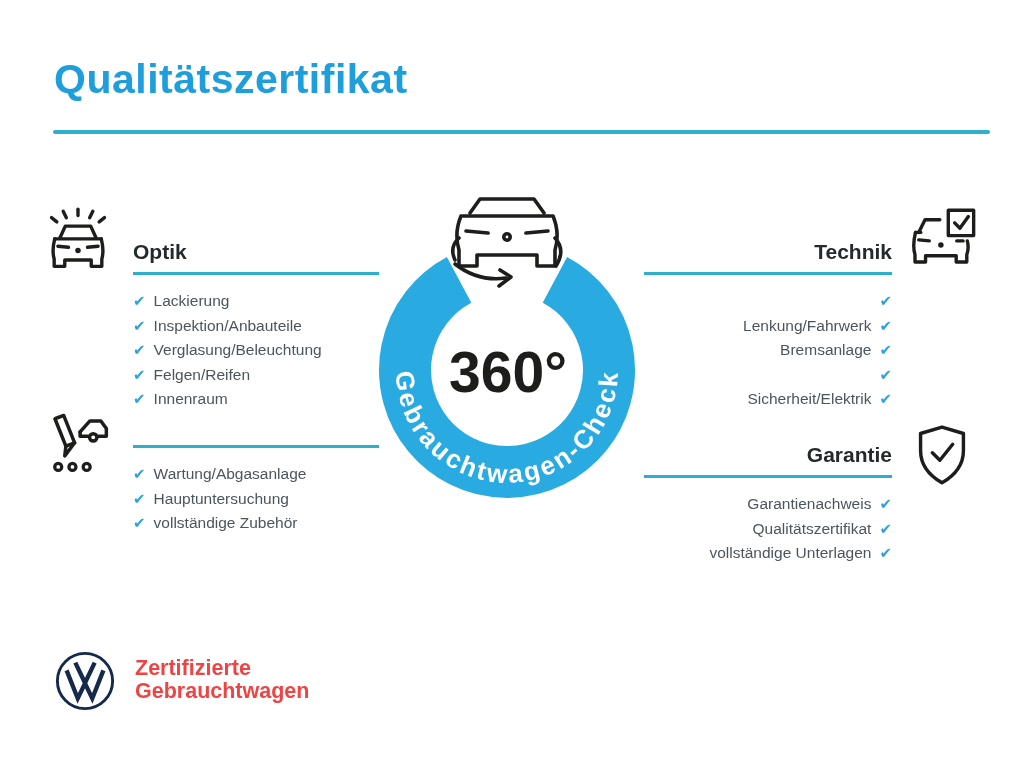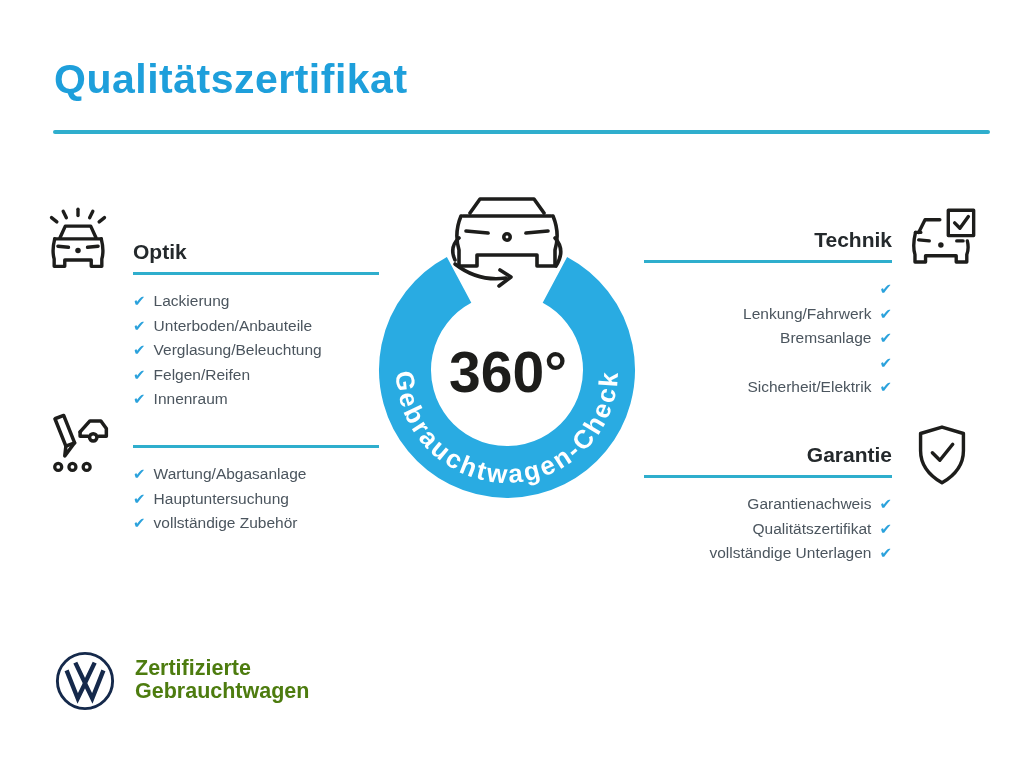--- a/index.html
+++ b/index.html
@@ -24,28 +24,28 @@
   .item{display:flex;align-items:center;height:24.5px;font-size:15.5px;color:#4b555e;}
   .left .item{justify-content:flex-start;}
   .right{text-align:right;}
   .right .item{justify-content:flex-end;}
   .check{color:#2BA2DC;font-size:15px;font-weight:bold;font-family:"DejaVu Sans", sans-serif;}
   .left .check{margin-right:8px;}
   .right .check{margin-left:8px;}
 
   #section-optik{left:133px;top:240px;}
   #section-wartung{left:133px;top:437px;}
-  #section-technik{left:542px;top:228px;}
+  #section-technik{left:542px;top:240px;}
   #section-garantie{left:542px;top:443px;}
 
   svg{display:block;}
   .icon-stroke{fill:none;stroke:#1d1d1b;stroke-linecap:round;stroke-linejoin:round;}
 
   
-  #footer-text{left:135px;top:657px;font-size:21.5px;font-weight:bold;color:#4d7c0f;line-height:23px;}
+  #footer-text{left:135px;top:657px;font-size:21.5px;font-weight:bold;color:#ef4444;line-height:23px;}
 </style>
 </head>
 <body>
 
 <div class="abs" id="page-title">Qualitätszertifikat</div>
 <div class="abs" id="title-rule"></div>
 
 <svg class="abs" style="left:44px;top:206px;" width="68" height="72" viewBox="0 0 64 68">
   <g class="icon-stroke" stroke-width="3.2">
     <path d="M32 3 V9"></path>
@@ -65,21 +65,21 @@
 <div class="abs section left" id="section-optik">
   <div class="sec-header">Optik</div>
   <div class="sec-rule" style="width:246px;"></div>
   <div class="items">
     <div class="item">
       <span class="check">✔</span>
       <span>Lackierung</span>
       </div>
     <div class="item">
       <span class="check">✔</span>
-      <span>Unterboden/Anbauteile</span>
+      <span>Inspektion/Anbauteile</span>
       </div>
     <div class="item">
       <span class="check">✔</span>
       <span>Verglasung/Beleuchtung</span>
       </div>
     <div class="item">
       <span class="check">✔</span>
       <span>Felgen/Reifen</span>
       </div>
     <div class="item">

